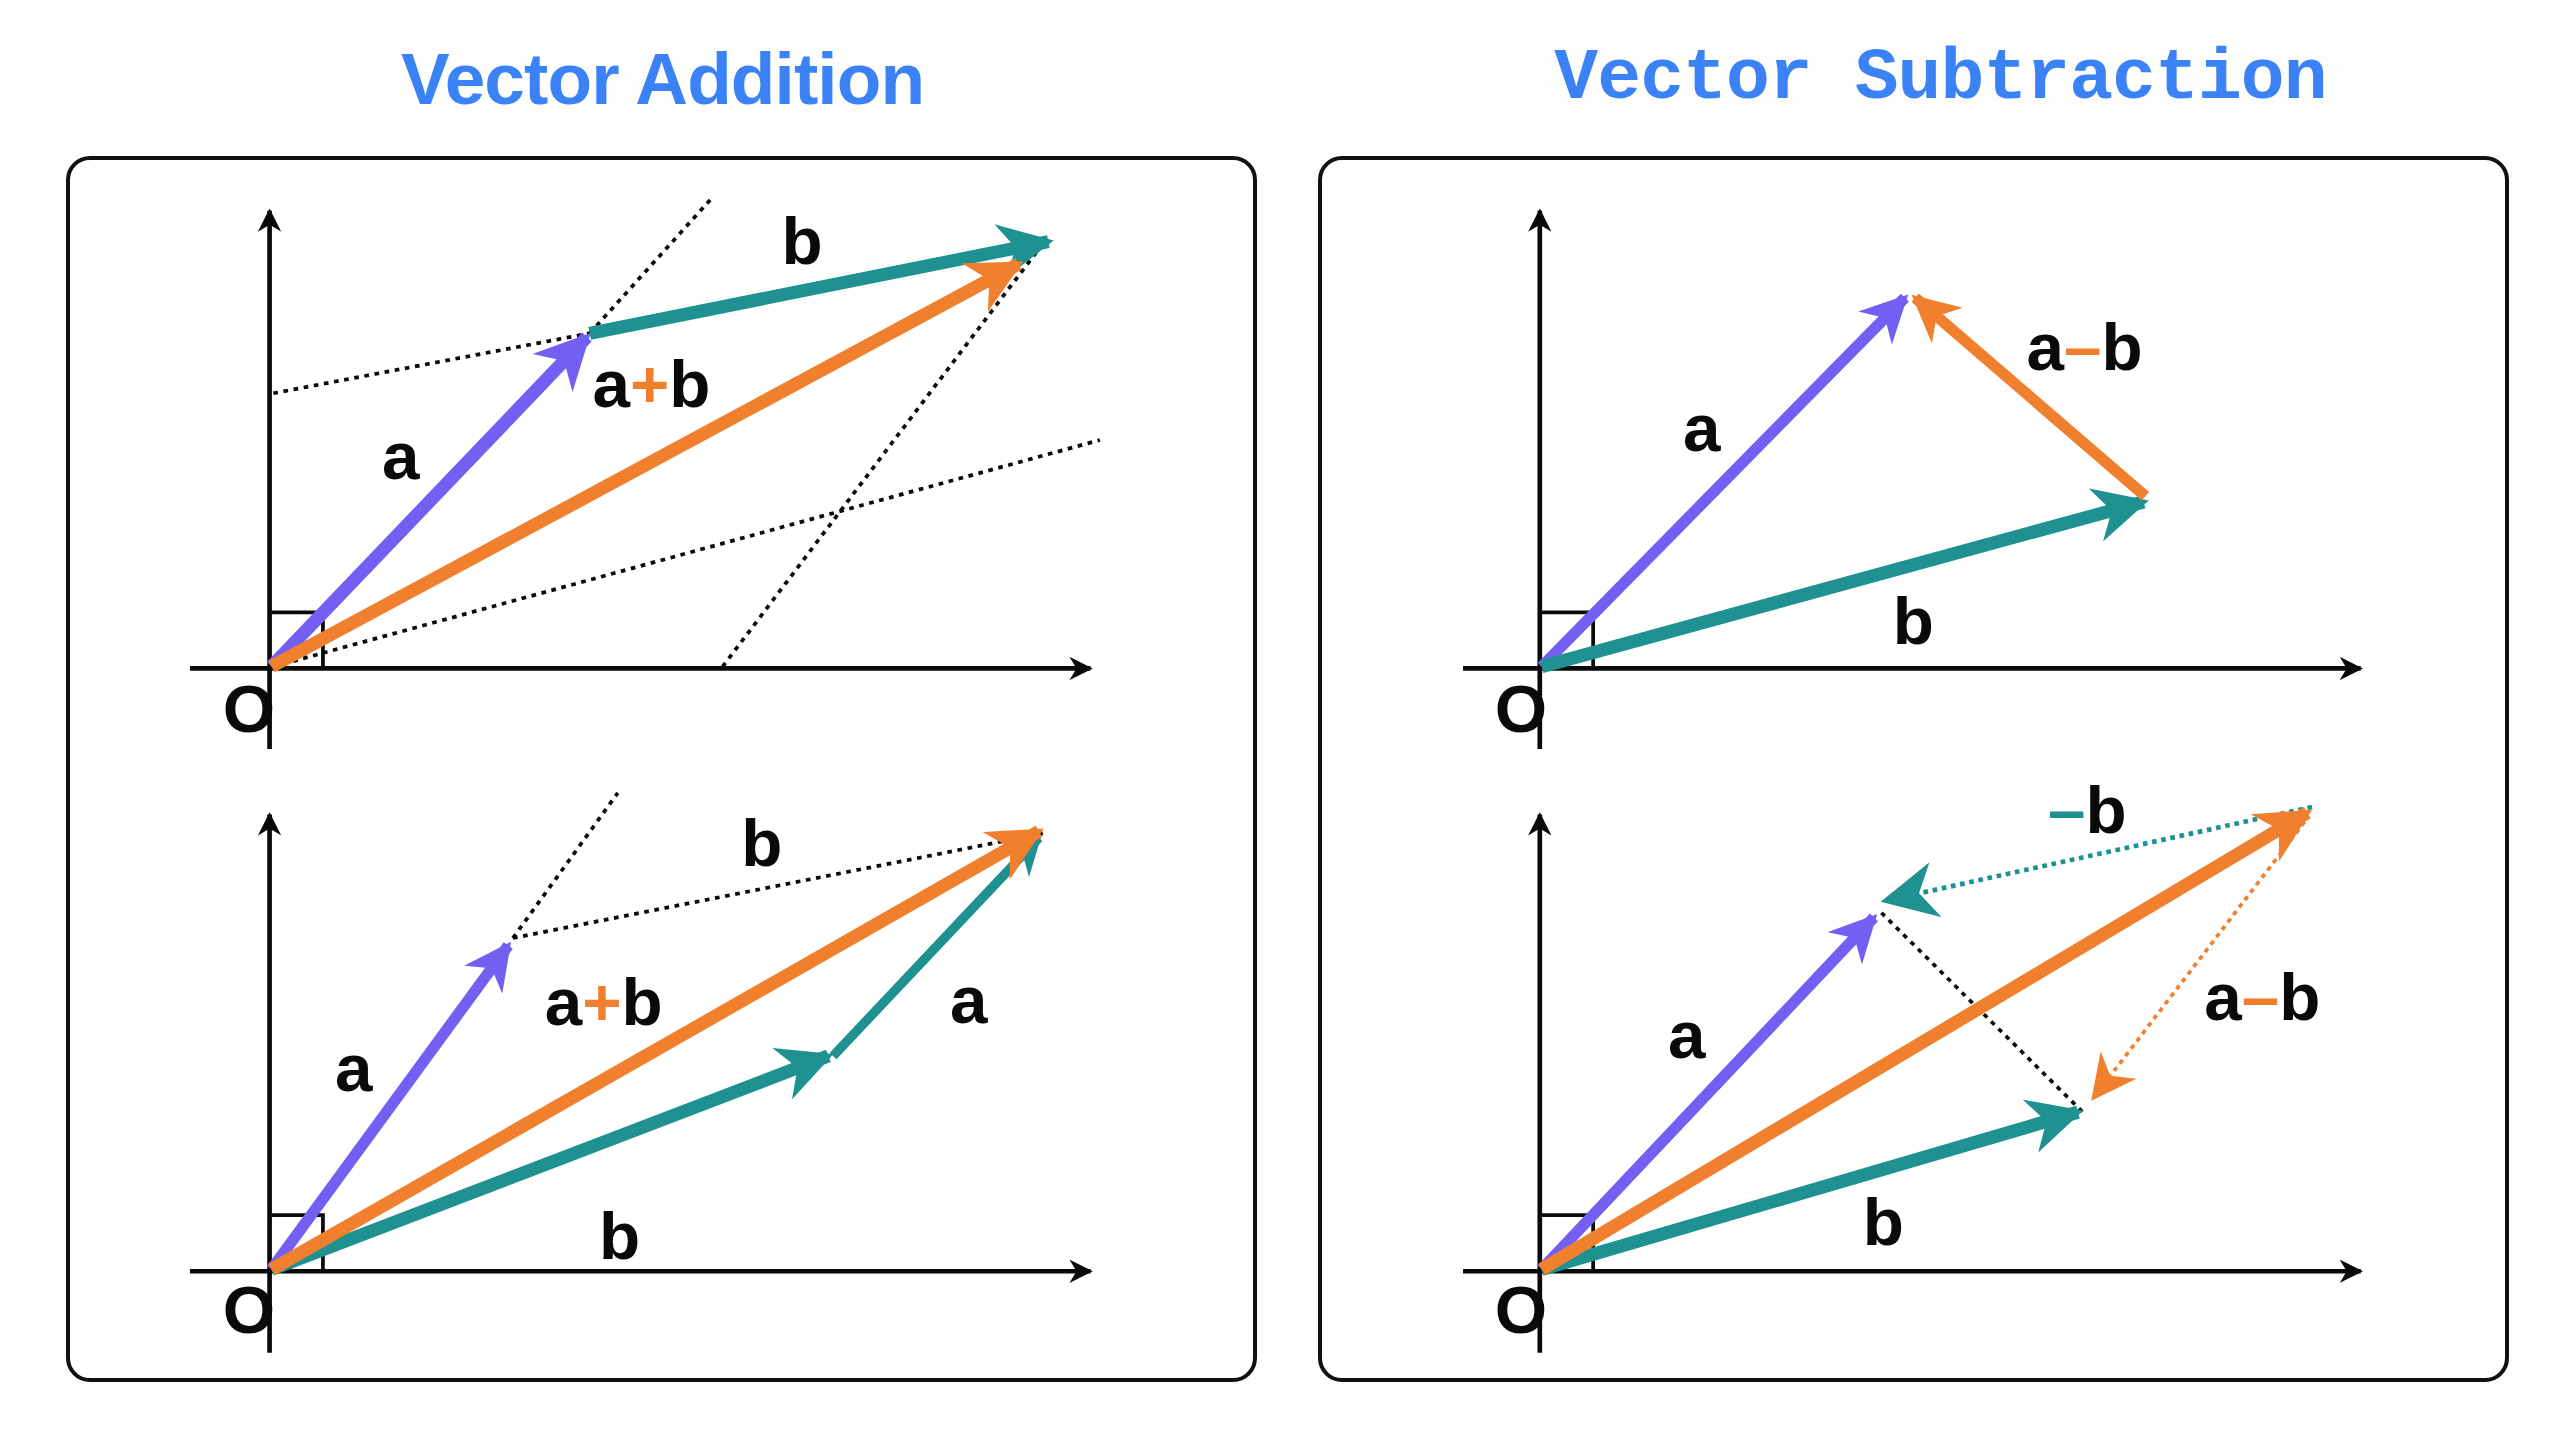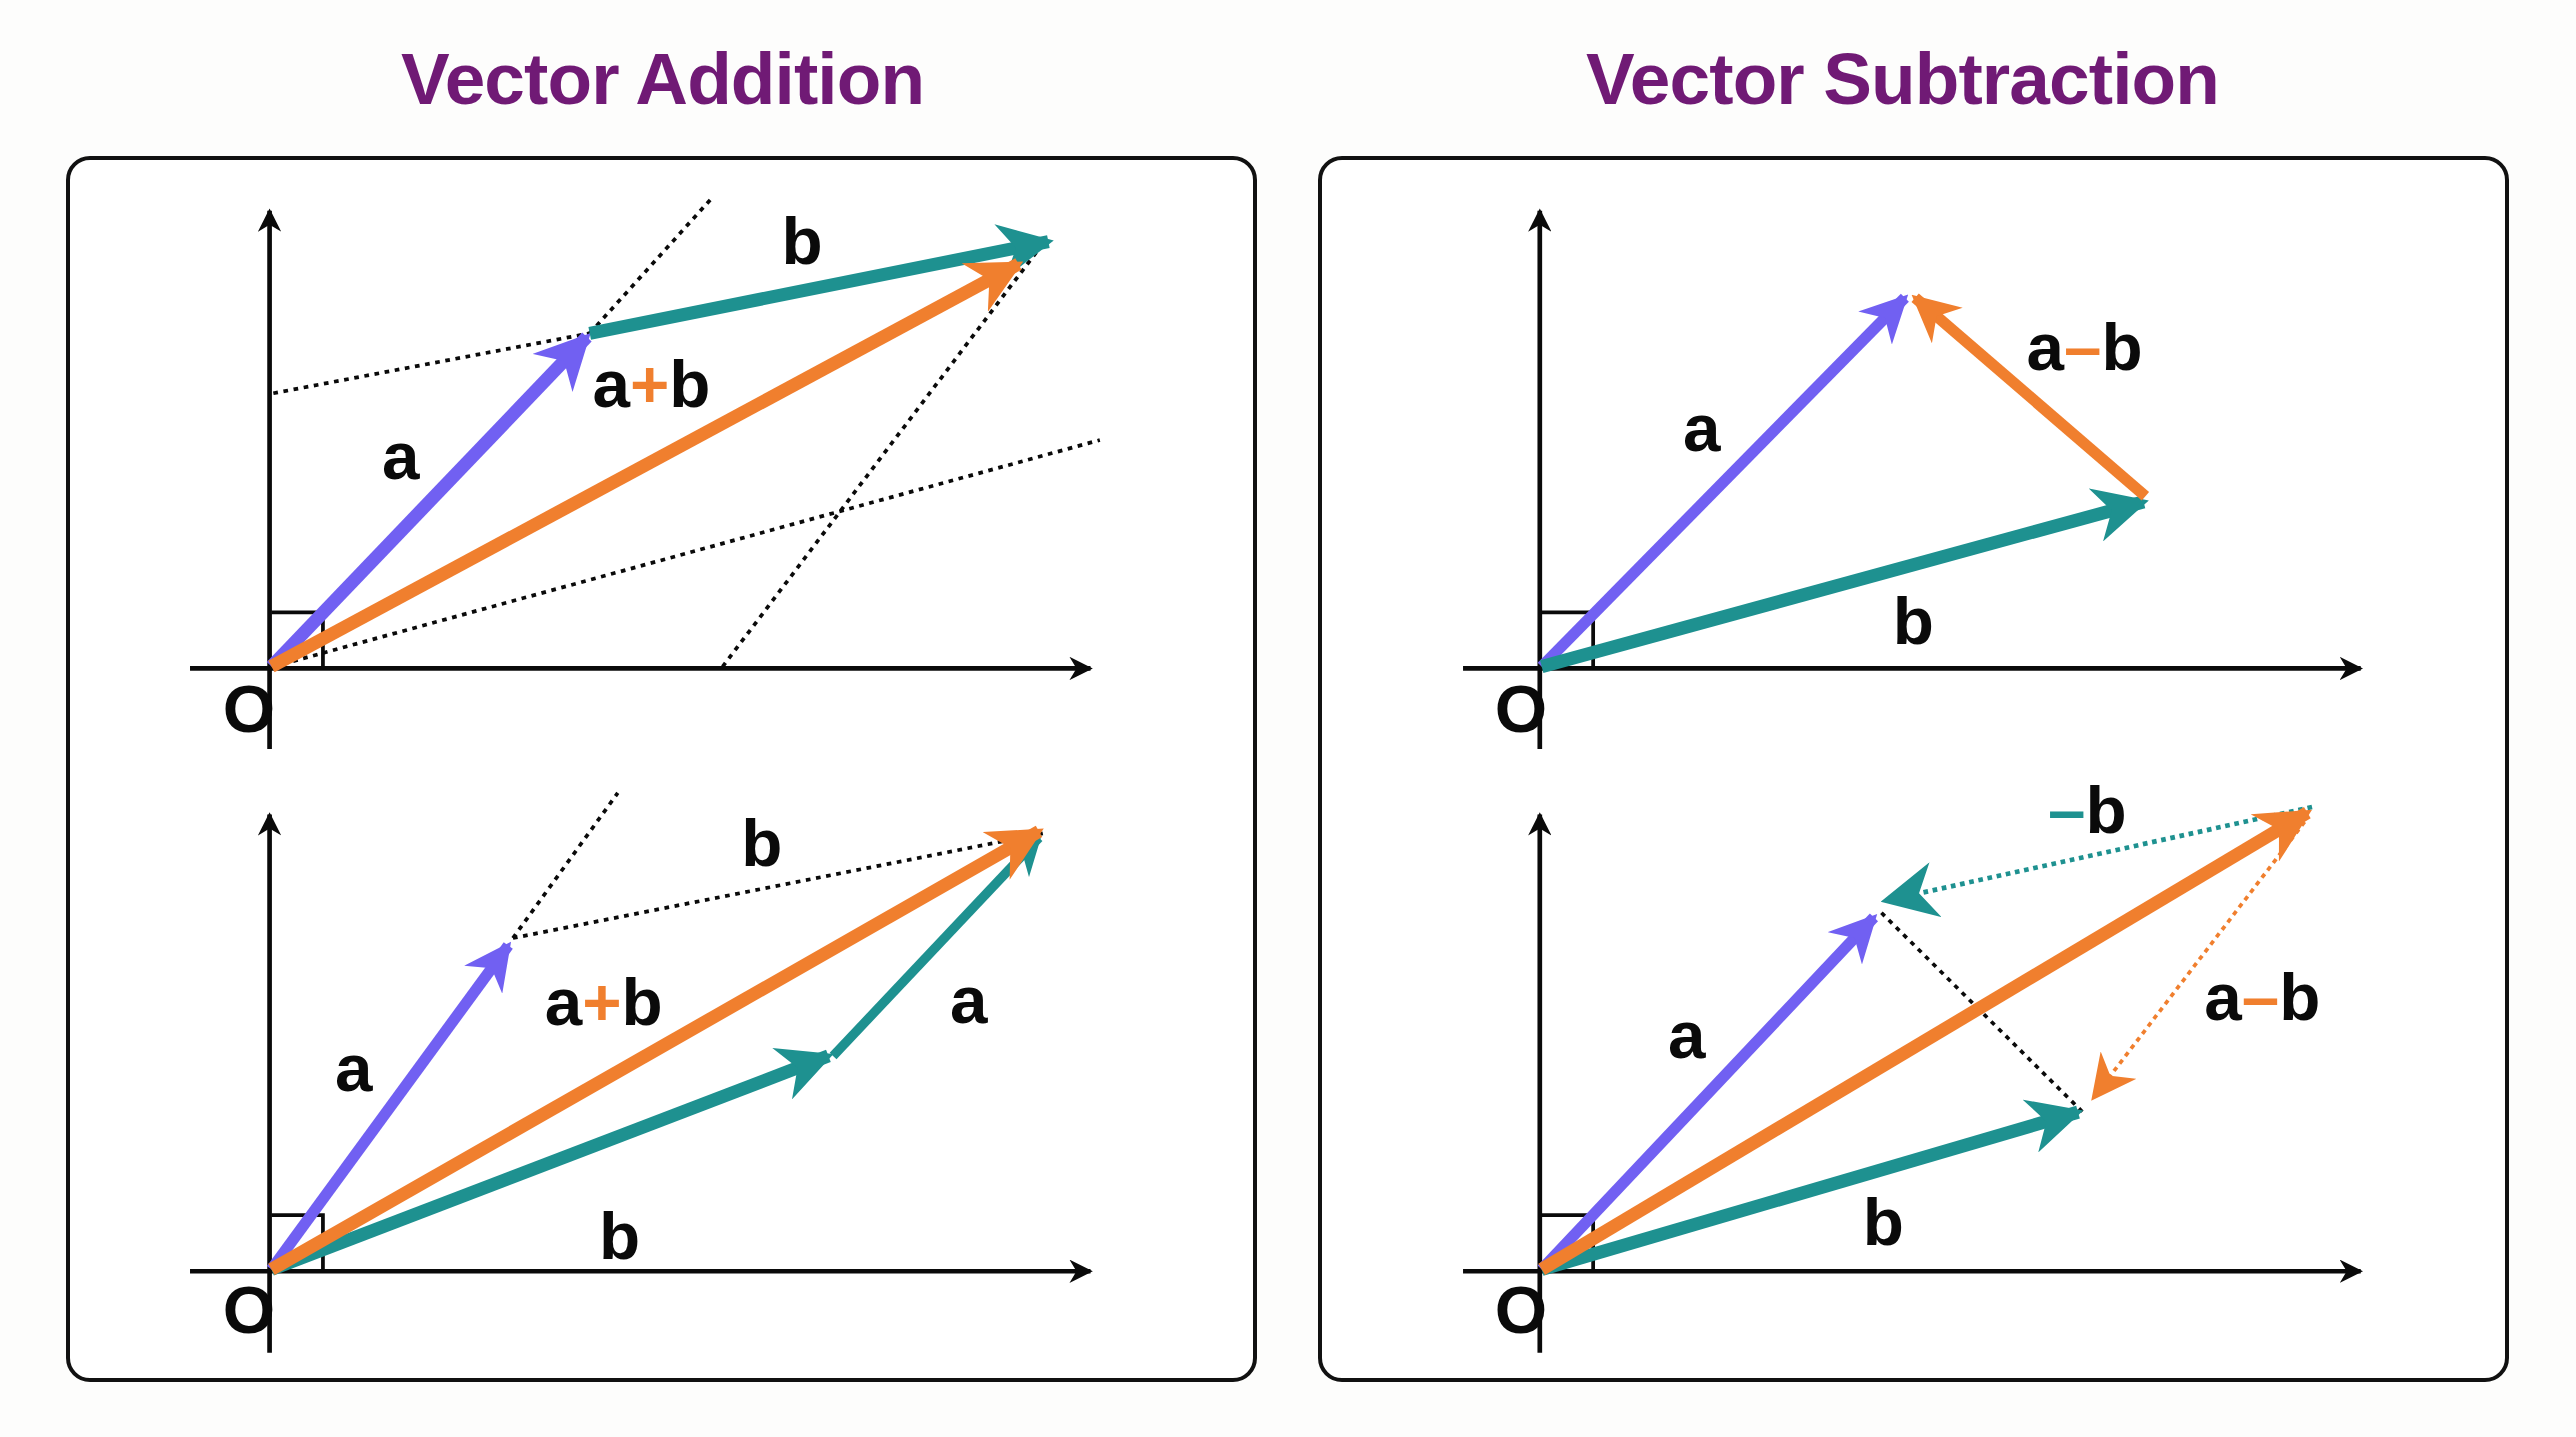--- a/index.html
+++ b/index.html
@@ -2,24 +2,24 @@
 <html style="font-size:15px"><head>
 <meta charset="utf-8">
 <style>
   html, body { margin: 0; padding: 0; }
   body {
     width: 2576px; height: 1438px; background: #fdfdfc; overflow: hidden;
     font-family: "Liberation Sans", "DejaVu Sans", sans-serif; position: relative;
   }
   .title {
     position: absolute; top: 37px; font-weight: 700; font-size: 73px;
-    color: #701a75; letter-spacing: -0.9px; text-align: center;
+    color: #3b82f6; letter-spacing: -0.9px; text-align: center;
   }
   .title.left { left: 66px; width: 1193px; }
-  .title.right { left: 1306px; width: 1193px; }
+  .title.right { left: 1344px; width: 1193px; font-family: Liberation Mono, monospace; }
   .panel {
     position: absolute; top: 156px; height: 1226px; width: 1191px;
     border: 4.7px solid #111; border-radius: 24px; background: #fff; box-sizing: border-box;
   }
   .panel.left { left: 66px; }
   .panel.right { left: 1318px; }
   svg.diagram { position: absolute; left: 0; top: 0; }
   .lbl { font-family: "Liberation Sans", "DejaVu Sans", sans-serif; font-weight: 700; font-size: 72px; fill: #0a0a0a; }
 </style>
 </head>

